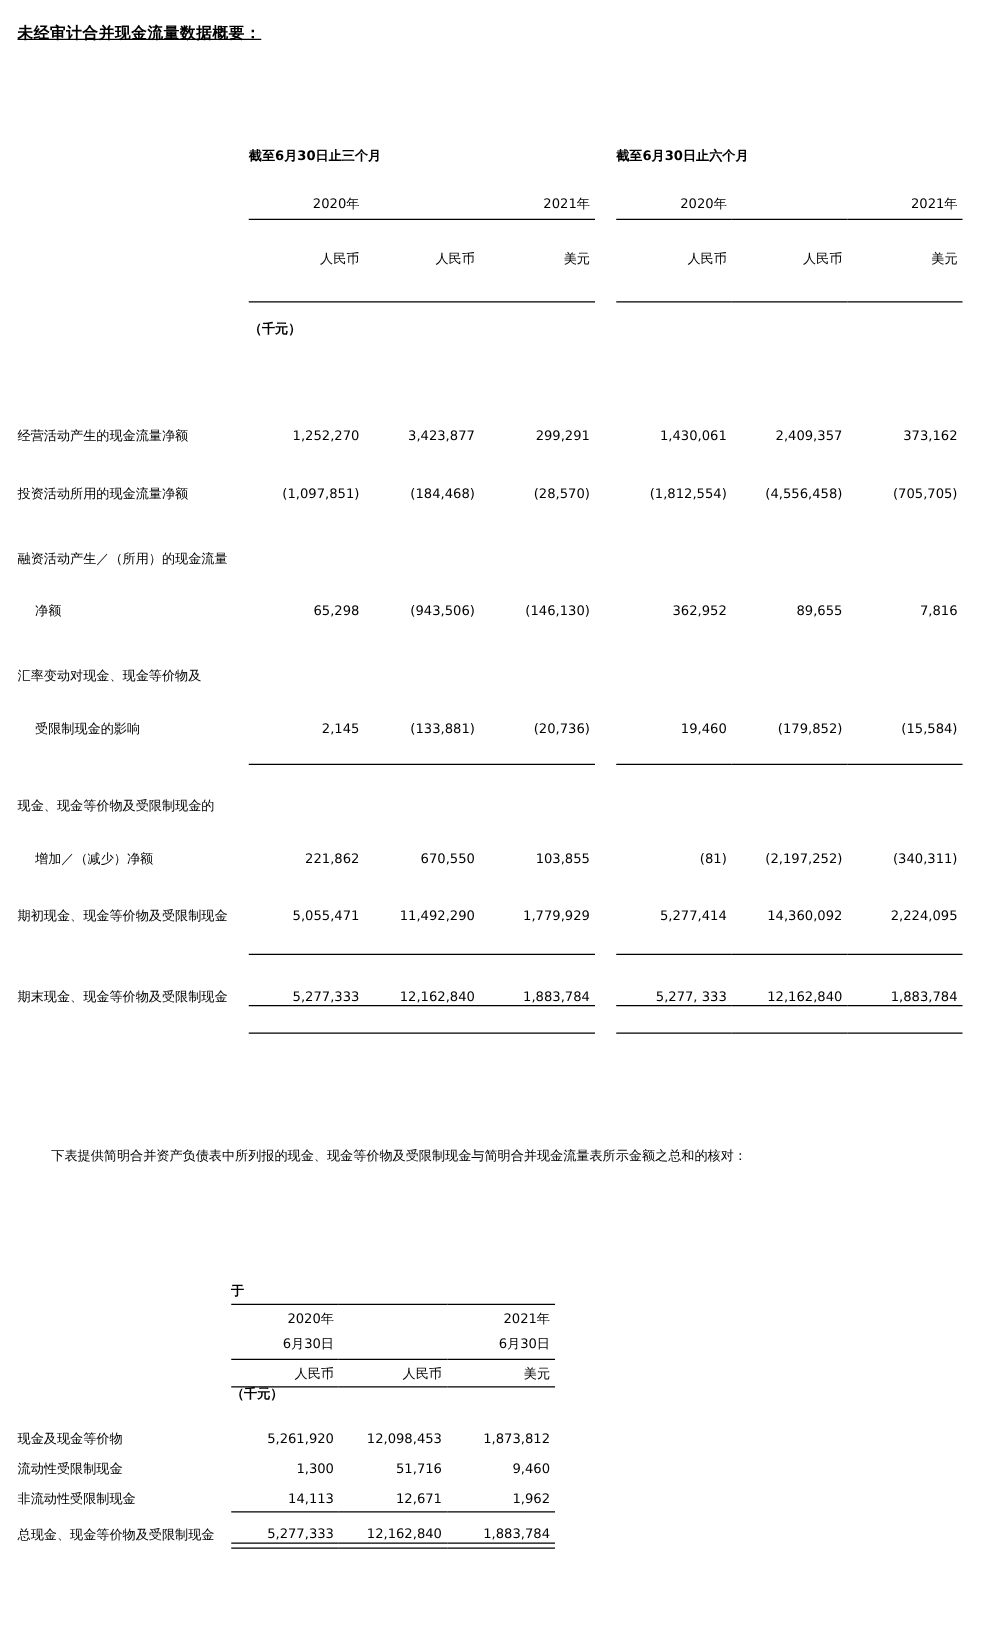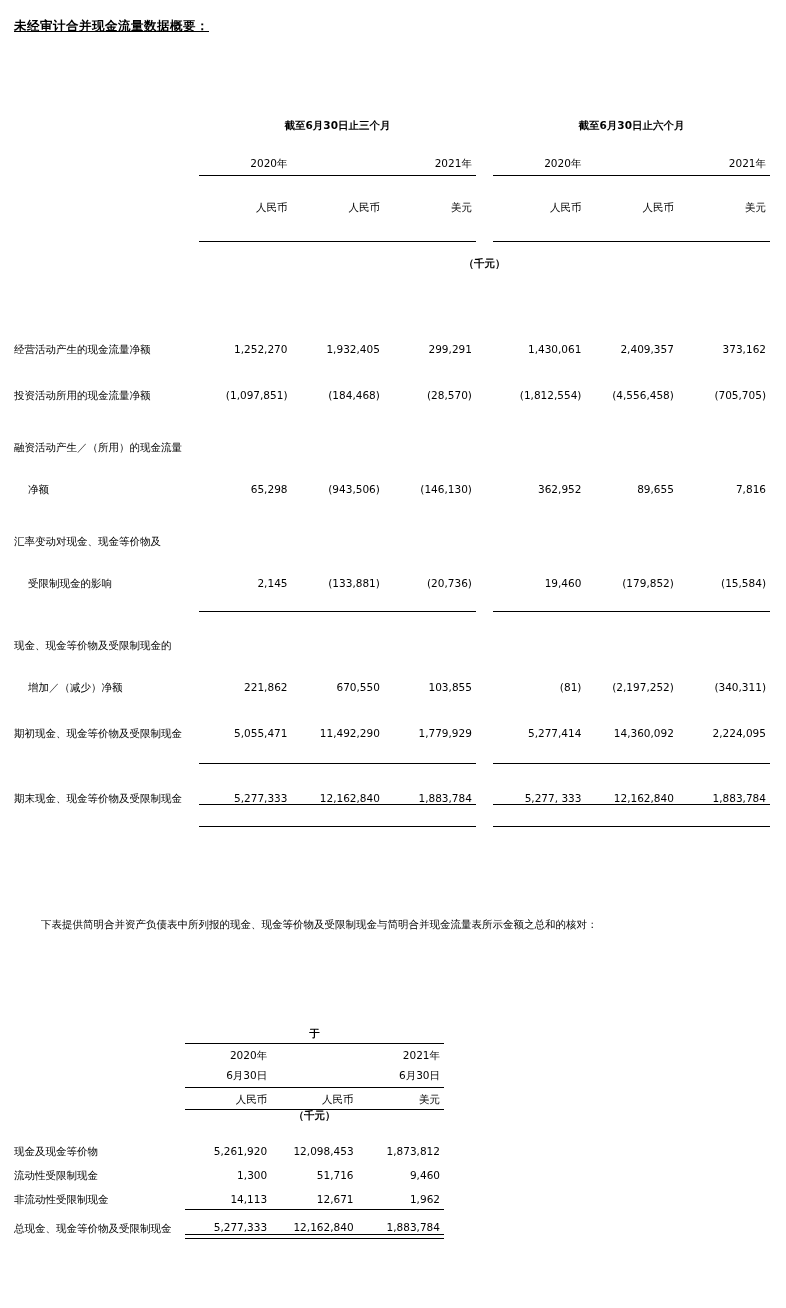--- a/index.html
+++ b/index.html
@@ -52,21 +52,20 @@
   .col-num { width: 94px; }
   .col-gap { width: 18px; }
 
   .num {
     text-align: right;
     padding-right: 4px !important;
     white-space: nowrap;
     font-size: 10.5px;
   }
   .hdr-center {
-    text-align: center;
     font-weight: bold;
     font-size: 10.5px;
     white-space: nowrap;
   }
   .hdr-right {
     text-align: right;
     padding-right: 4px !important;
     font-weight: normal;
     font-size: 10.5px;
     white-space: nowrap;
@@ -205,21 +204,21 @@
       <td class="hdr-center" colspan="7">（千元）</td>
     </tr>
 
     <tr class="spacer-lg">
           <td colspan="8" style="height:56px"></td>
         </tr>
 
     <tr class="row-h">
       <td class="lbl">经营活动产生的现金流量净额</td>
       <td class="num">1,252,270</td>
-      <td class="num">1,932,405</td>
+      <td class="num">3,423,877</td>
       <td class="num">299,291</td>
       <td></td>
       <td class="num">1,430,061</td>
       <td class="num">2,409,357</td>
       <td class="num">373,162</td>
     </tr>
     <tr class="spacer-sm">
           <td colspan="8"></td>
         </tr>
 

